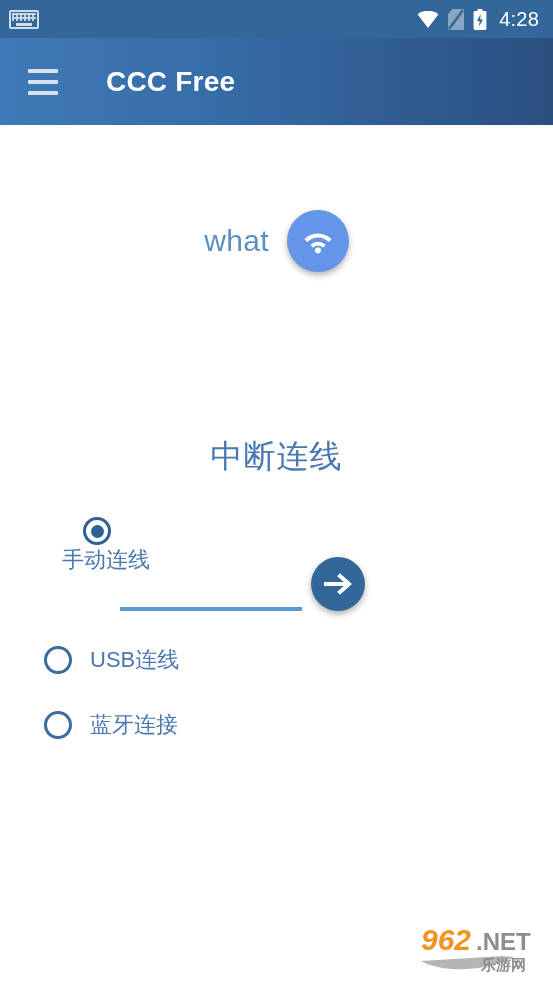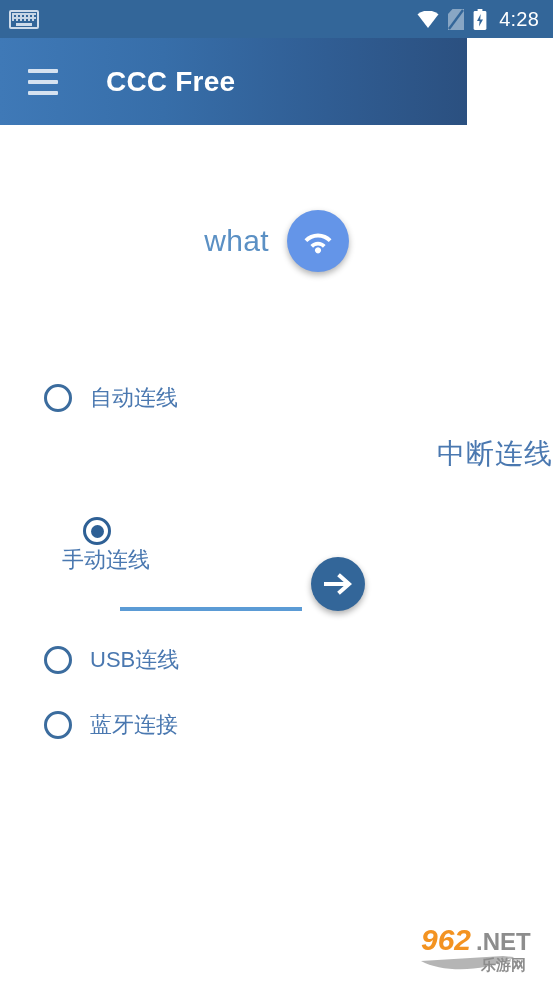--- a/index.html
+++ b/index.html
@@ -54,21 +54,21 @@
     color: #ffffff;
     font-size: 20px;
     letter-spacing: .2px;
     margin-left: 3px;
   }
 
   
   #app-bar {
     position: absolute;
     left: 0; top: 38px;
-    width: 467px; height: 87px;
+    width: 553px; height: 87px;
     background: linear-gradient(to right, #3f79b7 0%, #376ea9 35%, #305d93 70%, #2b5080 100%);
     display: flex;
     align-items: center;
   }
   #menu-button {
     width: 62px; height: 62px;
     margin-left: 12px;
     display: flex; flex-direction: column;
     align-items: center; justify-content: center;
     gap: 7px;
@@ -152,23 +152,23 @@
   #row-manual { top: 392px; flex-direction: column; }
   #row-usb    { top: 520px; }
   #row-bt     { top: 585px; }
   #row-qr     { top: 650px; }
 
   
   #disconnect-label {
     position: absolute;
     left: 0; top: 310px;
     width: 553px;
-    text-align: right;
+    text-align: center;
     color: #4a78b0;
-    font-size: 28px;
+    font-size: 32px;
     letter-spacing: 1px;
   }
 
   
   #input-row {
     position: absolute;
     left: 0; top: 432px;
     width: 553px;
     height: 80px;
   }
@@ -248,24 +248,20 @@
       <span id="network-name">what</span>
       <div id="wifi-fab">
         <svg viewBox="0 0 34 26">
           <path d="M17 25.4 a3.1 3.1 0 1 1 0.01 0 Z" fill="#ffffff"></path>
           <path d="M17 13.8 c3.0 0 5.7 1.25 7.6 3.25 l-2.7 2.7 C20.6 18.4 18.9 17.6 17 17.6 s-3.6 0.8-4.9 2.15 l-2.7-2.7 C11.3 15.05 14 13.8 17 13.8 Z" fill="#ffffff"></path>
           <path d="M17 5.6 c5.3 0 10.1 2.2 13.5 5.75 l-2.75 2.75 C24.95 11.2 21.2 9.4 17 9.4 S9.05 11.2 6.25 14.1 L3.5 11.35 C6.9 7.8 11.7 5.6 17 5.6 Z" fill="#ffffff"></path>
         </svg>
       </div>
     </div>
 
-    <div class="radio-row" id="row-auto">
-      <div class="radio-outer"></div>
-      <span class="radio-label">自动连线</span>
-    </div>
 
     <div id="disconnect-label">中断连线</div>
 
     <div class="radio-row" id="row-manual">
       <div class="radio-outer checked">
         <div class="radio-inner"></div>
       </div>
       <span class="radio-label">手动连线</span>
     </div>
 

